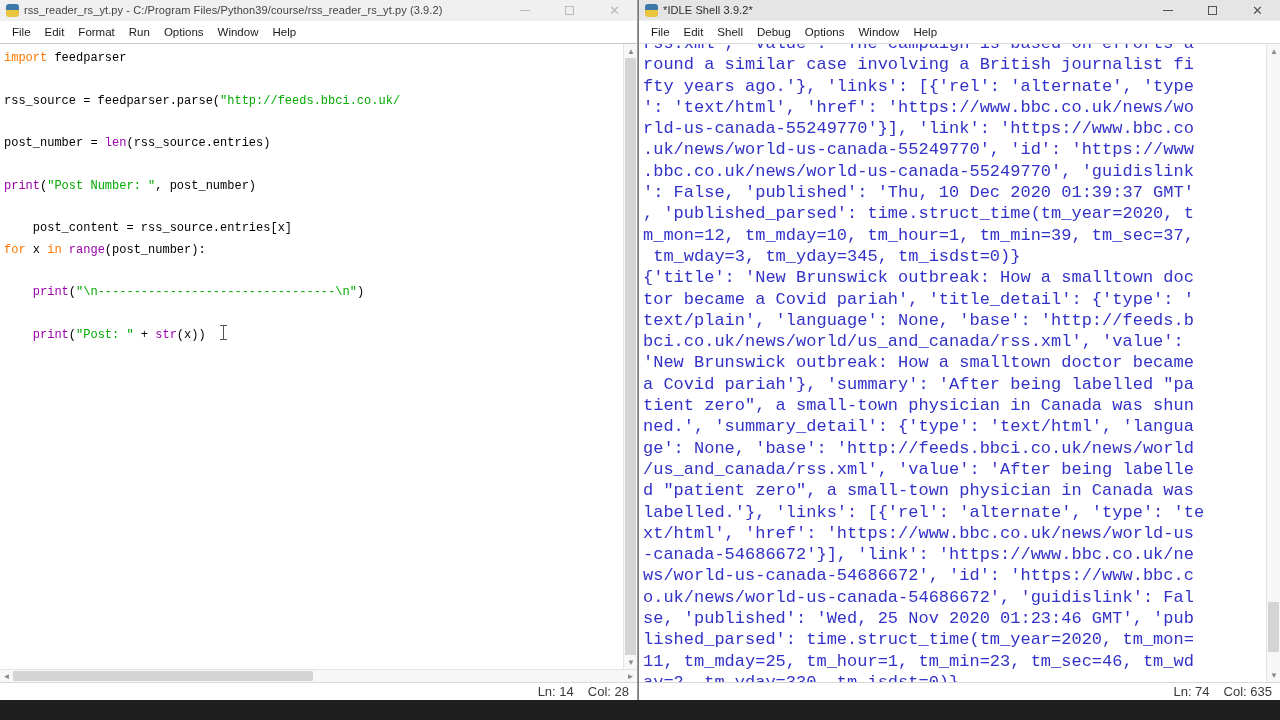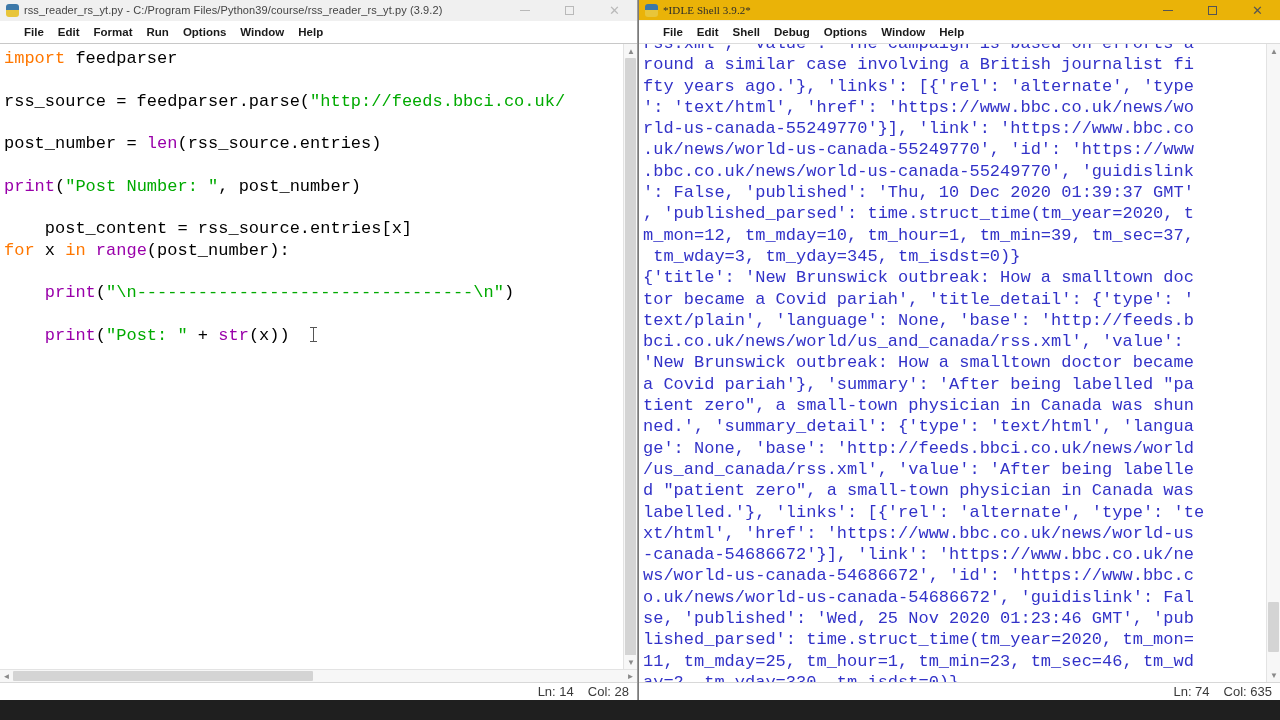--- a/index.html
+++ b/index.html
@@ -32,21 +32,21 @@
   .titlebar {
     height: 20px;
     min-height: 20px;
     background: #f0f0f0;
     display: flex;
     align-items: center;
     padding-left: 6px;
     position: relative;
     border-bottom: 1px solid #f0f0f0;
   }
-  .win-right .titlebar { background: #eab308; font-family: Liberation Serif, serif; }
+  .win-right .titlebar { background: #e5e5e5; }
 
   .app-icon {
     width: 13px; height: 13px;
     margin-right: 5px;
     flex: 0 0 auto;
     position: relative;
   }
   .app-icon .py-top {
     position: absolute; left: 0; top: 0;
     width: 13px; height: 7px;
@@ -88,23 +88,22 @@
   .wbtn .glyph-max { display:block; width: 9px; height: 9px; border: 1px solid currentColor; box-sizing: border-box;}
   .wbtn .glyph-close { display:block; font-size: 13px; line-height: 11px; }
 
   
   .menubar {
     height: 22px;
     min-height: 22px;
     background: #ffffff;
     display: flex;
     align-items: center;
-    padding-left: 17px;
+    padding-left: 5px;
     border-bottom: 1px solid #dcdcdc;
-    font-weight: bold;
   }
   .win-left .menubar { border-bottom: 1px solid #c8c8c8; }
   .menu-item {
     font-size: 11.5px;
     color: #1a1a1a;
     padding: 0 7px;
     line-height: 22px;
     white-space: nowrap;
   }
 
@@ -119,21 +118,21 @@
   .text-area {
     flex: 1 1 auto;
     overflow: hidden;
     position: relative;
     padding: 4px 0 0 4px;
     box-sizing: border-box;
   }
   .code-line, .shell-line {
     font-family: "Liberation Mono", "DejaVu Sans Mono", monospace;
     white-space: pre;
-    font-size: 17px;
+    font-size: 12px;
     line-height: 21.3px;
     color: #000000;
   }
   .shell-line {
     font-size: 17px;
     line-height: 21.3px;
     color: #3232c8;
   }
   .shell-line.prompt { color: #2b2b9b; }
 

